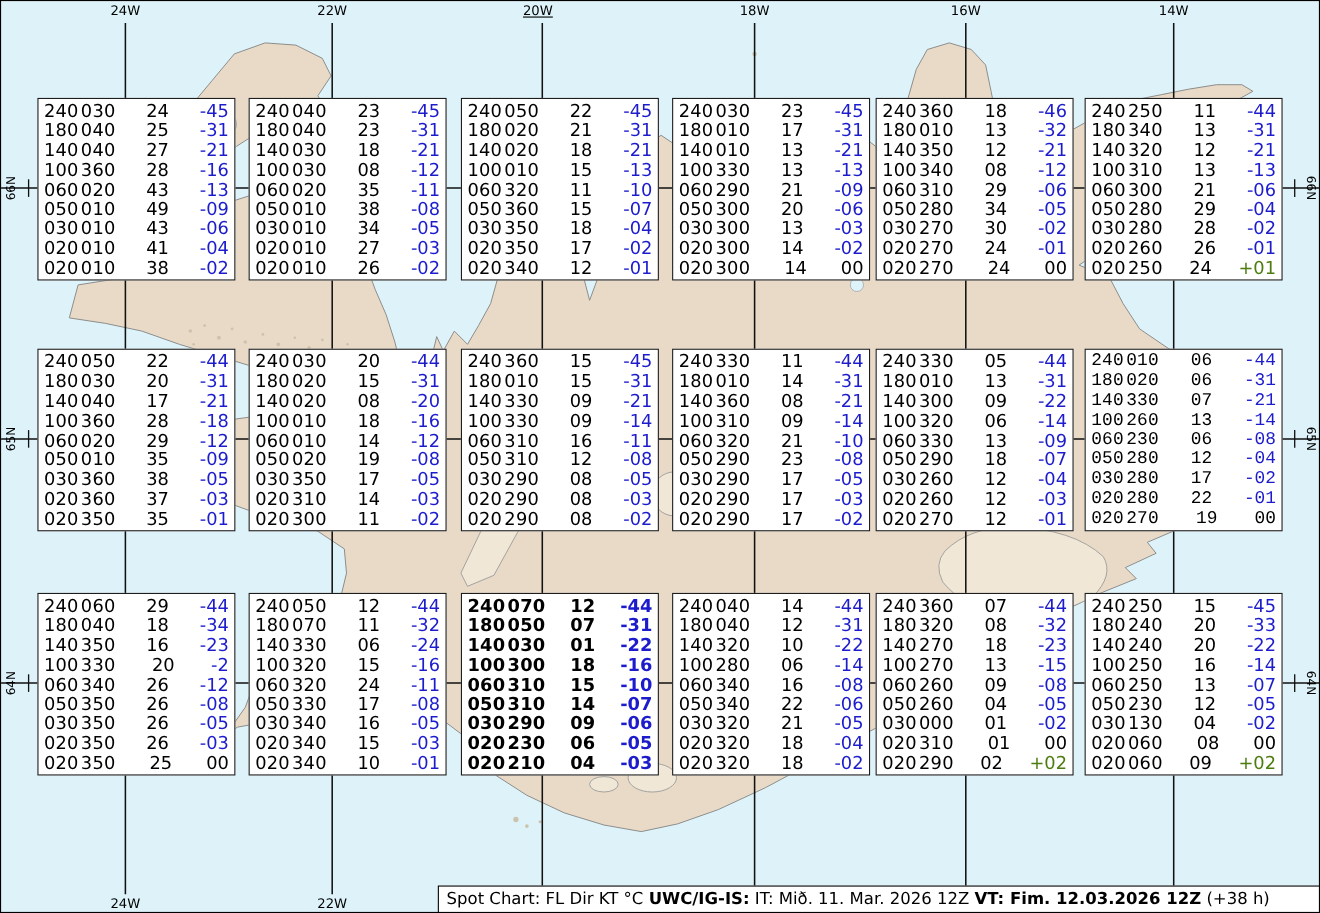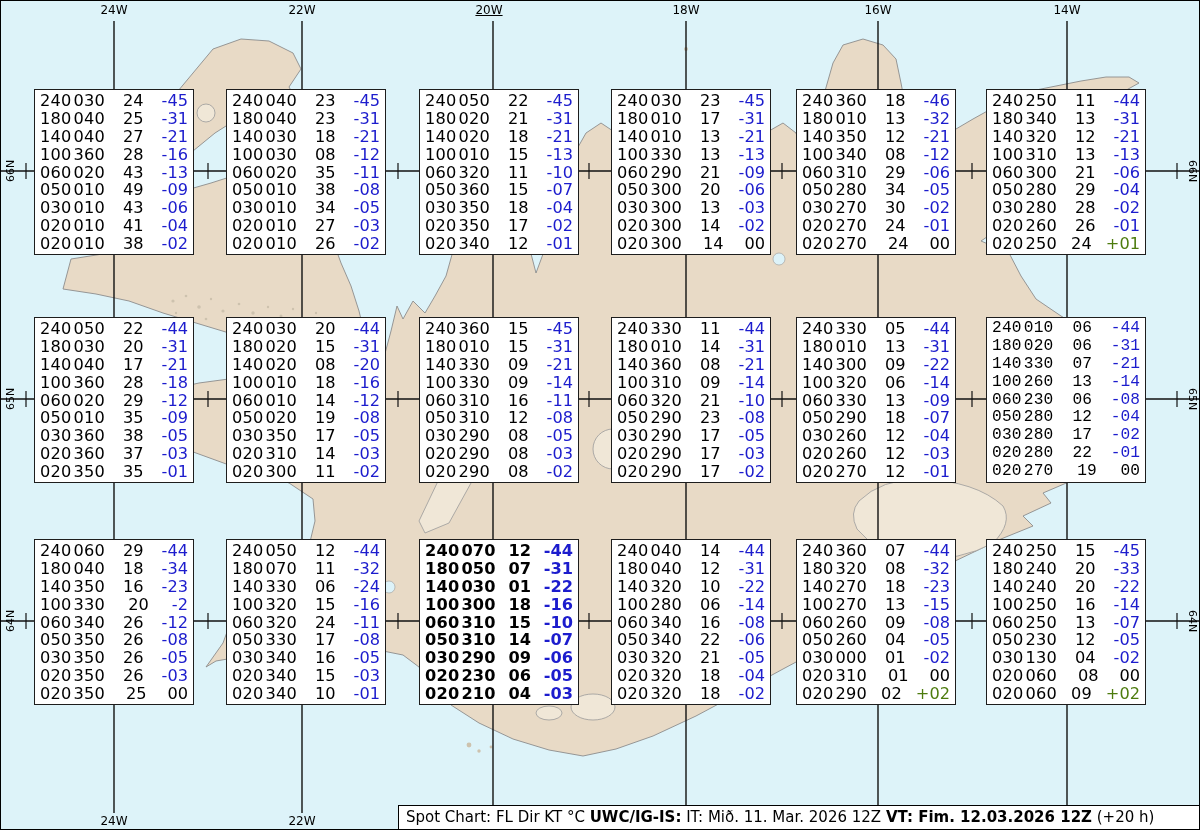--- a/index.html
+++ b/index.html
@@ -1,21 +1,21 @@
 <!DOCTYPE html>
 <html><head>
 <meta charset="utf-8">
 <style>
   html,body{margin:0;padding:0;background:#fff;}
   #chart{position:relative;width:1200px;height:830px;background:#ddf3f9;
          border:1px solid #000;box-sizing:border-box;overflow:hidden;
          font-family:"DejaVu Sans",sans-serif;color:#000;}
   #map-svg{position:absolute;left:0;top:0;}
   
-  .box{position:absolute;width:160px;height:166px;background:#fff;
+  .box{position:absolute;width:180px;height:166px;background:#fff;
        border:1px solid #1d1d1d;box-sizing:border-box;padding:2px 5px 1px 5px;}
   .ln{display:flex;justify-content:space-between;align-items:baseline;
       height:17.9px;line-height:17.9px;font-size:16.2px;white-space:nowrap;}
   .grp{letter-spacing:0.2px;}
   .dir{margin-left:2px;}
   .tmp.t-neg{color:#1c1ccd;}
   .tmp.t-pos{color:#4d7c0f;}
   .tmp.t-zero{color:#000;}
   
   .lon-label{position:absolute;transform:translateX(-50%);font-size:12px;line-height:12px;}
@@ -976,16 +976,16 @@
       <span class="lon-label" style="left: 301px; top: 814px;">22W</span>
       <span class="lat-label" style="left: 9px; top: 170px;">66N</span>
       <span class="lat-label" style="left: 9px; top: 398px;">65N</span>
       <span class="lat-label" style="left: 9px; top: 620px;">64N</span>
       <span class="lat-label right" style="left: 1191px; top: 170px;">66N</span>
       <span class="lat-label right" style="left: 1191px; top: 398px;">65N</span>
       <span class="lat-label right" style="left: 1191px; top: 620px;">64N</span>
     </div>
 
   <div id="footer">
-    <span>Spot Chart: FL Dir KT °C </span><b>UWC/IG-IS:</b><span> IT: Mið. 11. Mar. 2026 12Z </span><b>VT: Fim. 12.03.2026 12Z</b><span> (+20 h)</span>
+    <span>Spot Chart: FL Dir KT °C </span><b>UWC/IG-IS:</b><span> IT: Mið. 11. Mar. 2026 12Z </span><b>VT: Fim. 12.03.2026 12Z</b><span> (+38 h)</span>
   </div>
 
 </div>
 
 </body></html>

